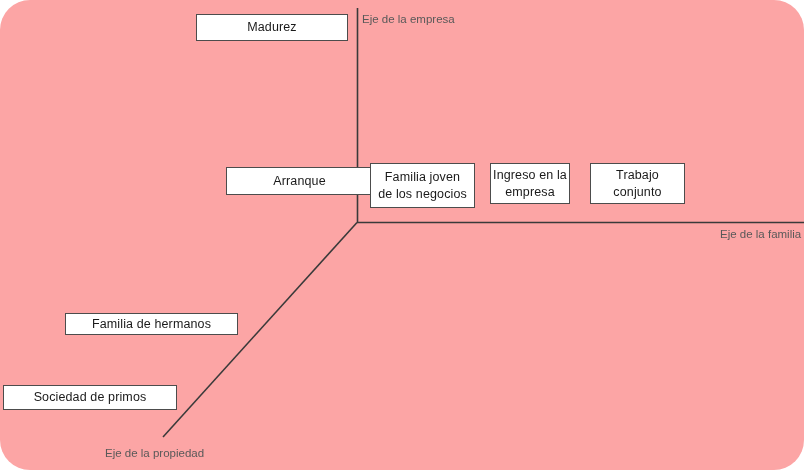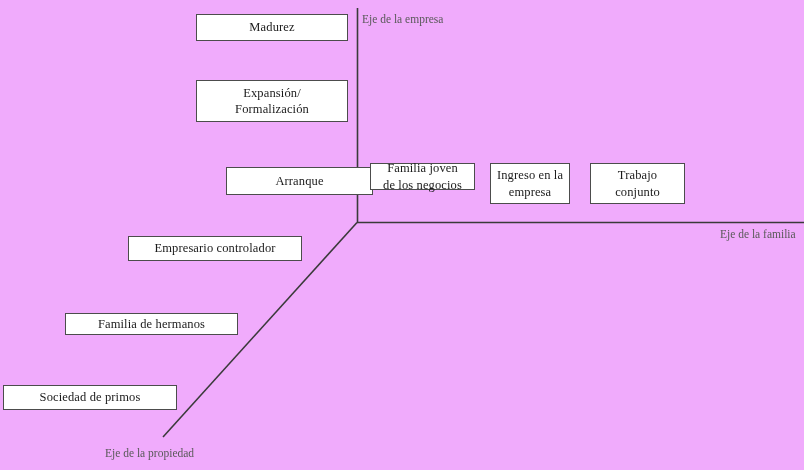--- a/index.html
+++ b/index.html
@@ -4,23 +4,24 @@
 <style>
   html, body {
     margin: 0;
     padding: 0;
     background: #ffffff;
   }
   #canvas {
     position: relative;
     width: 804px;
     height: 470px;
-    background: #f0abfc;
-    font-family: Liberation Serif, serif;
+    background: #fca5a5;
+    font-family: Liberation Sans, sans-serif;
     overflow: hidden;
+    border-radius: 30px;
   }
   .axis-svg {
     position: absolute;
     left: 0;
     top: 0;
     width: 804px;
     height: 470px;
     pointer-events: none;
   }
   .box {
@@ -52,32 +53,29 @@
 <div id="canvas">
 
   <svg class="axis-svg" viewBox="0 0 804 470">
     <line x1="357.5" y1="8" x2="357.5" y2="222.5" stroke="#3a3a3a" stroke-width="1.6"></line>
     <line x1="357" y1="222.5" x2="804" y2="222.5" stroke="#3a3a3a" stroke-width="1.6"></line>
     <line x1="357" y1="222.5" x2="163" y2="437" stroke="#3a3a3a" stroke-width="1.6"></line>
   </svg>
 
   <div class="box" style="left:196px; top:14px; width:152px; height:27px;">Madurez</div>
 
-  <div class="box" style="left:196px; top:80px; width:152px; height:42px;">Expansión/
-Formalización</div>
 
   <div class="box" style="left:198px; top:167px; width:147px; height:28px;margin-left:28px;">Arranque</div>
 
-  <div class="box" style="left:128px; top:236px; width:174px; height:25px;">Empresario controlador</div>
 
   <div class="box" style="left:65px; top:313px; width:173px; height:22px;">Familia de hermanos</div>
 
   <div class="box" style="left:3px; top:385px; width:174px; height:25px;">Sociedad de primos</div>
 
-  <div class="box" style="left:370px; top:163px; width:105px; height:27px;">Familia joven
+  <div class="box" style="left:370px; top:163px; width:105px; height:45px;">Familia joven
 de los negocios</div>
 
   <div class="box" style="left:490px; top:163px; width:80px; height:41px;">Ingreso en la
 empresa</div>
 
   <div class="box" style="left:590px; top:163px; width:95px; height:41px;">Trabajo
 conjunto</div>
 
 
   <div class="axis-label" style="left:362px; top:13px;">Eje de la empresa</div>

